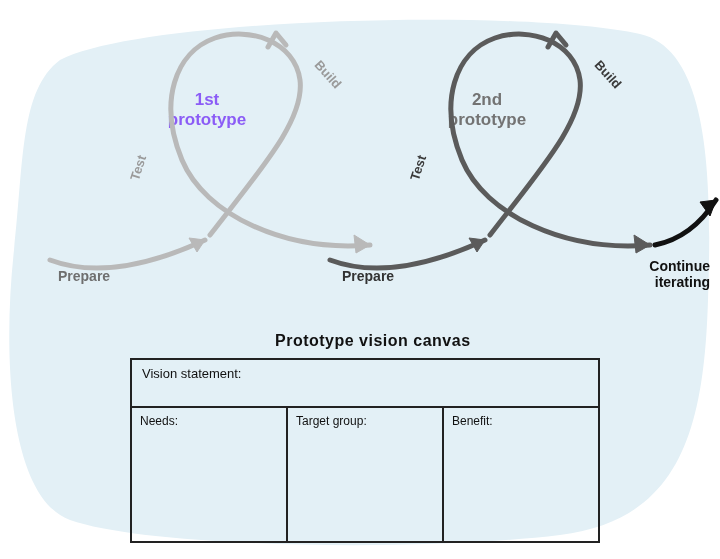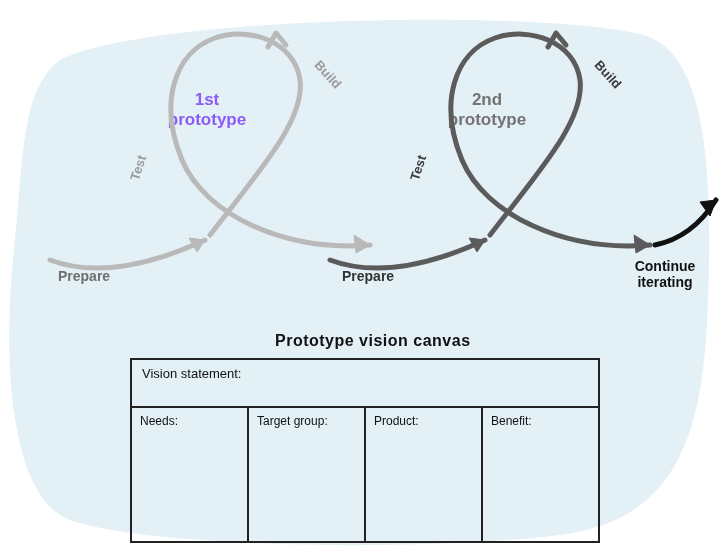--- a/index.html
+++ b/index.html
@@ -135,38 +135,35 @@
   <div class="label tiny rot55" style="left:322px; top:58px; color:#9a9a9a;">Build</div>
   <div class="label tiny rot90" style="left:128px; top:178px; color:#9a9a9a;">Test</div>
   <div class="label small" style="left:58px; top:268px; color:#6f6f6f;">Prepare</div>
 
   <div class="label" style="left:432px; top:90px; width:110px; font-size:17px; color:#737373;">2nd
 prototype</div>
   <div class="label tiny rot55" style="left:602px; top:58px; color:#3a3a3a;">Build</div>
   <div class="label tiny rot90" style="left:408px; top:178px; color:#3a3a3a;">Test</div>
   <div class="label small" style="left:342px; top:268px; color:#333;">Prepare</div>
 
-  <div class="label small" style="left:620px; top:258px; width:90px; text-align:center; color:#111;">Continue
+  <div class="label small" style="left:620px; top:258px; width:90px; text-align:right; color:#111;">Continue
 iterating</div>
 
   <div class="title" style="left:275px; top:332px;text-align:right;">Prototype vision canvas</div>
 
   <div class="canvas">
     <div class="vision">
       <span>Vision statement:</span>
     </div>
     <div class="cols">
       <div class="col">
         <span>Needs:</span>
       </div>
       <div class="col">
         <span>Target group:</span>
       </div>
       <div class="col">
-        <span>Product:</span>
-      </div>
-      <div class="col">
         <span>Benefit:</span>
       </div>
     </div>
   </div>
 
 </div>
 
 </body></html>

